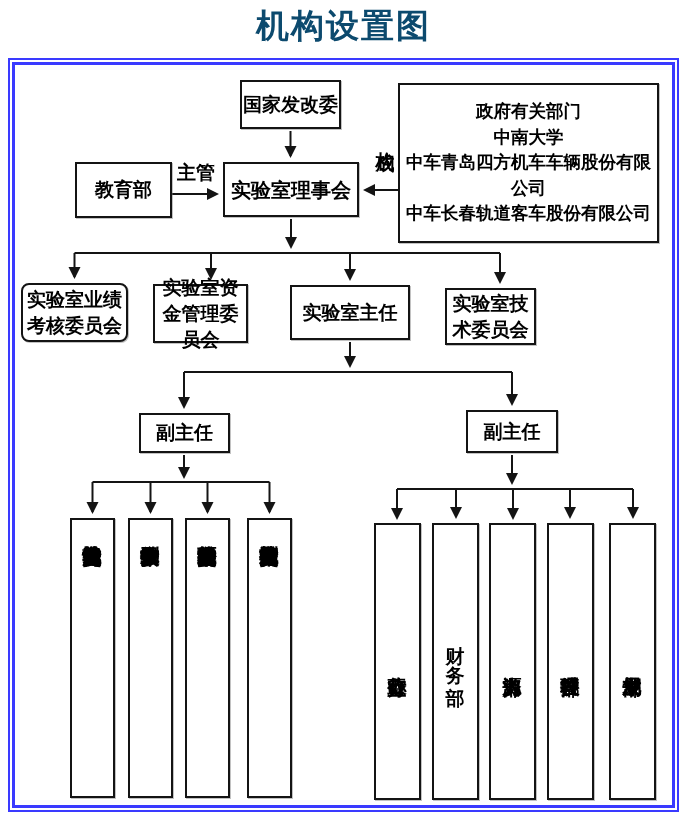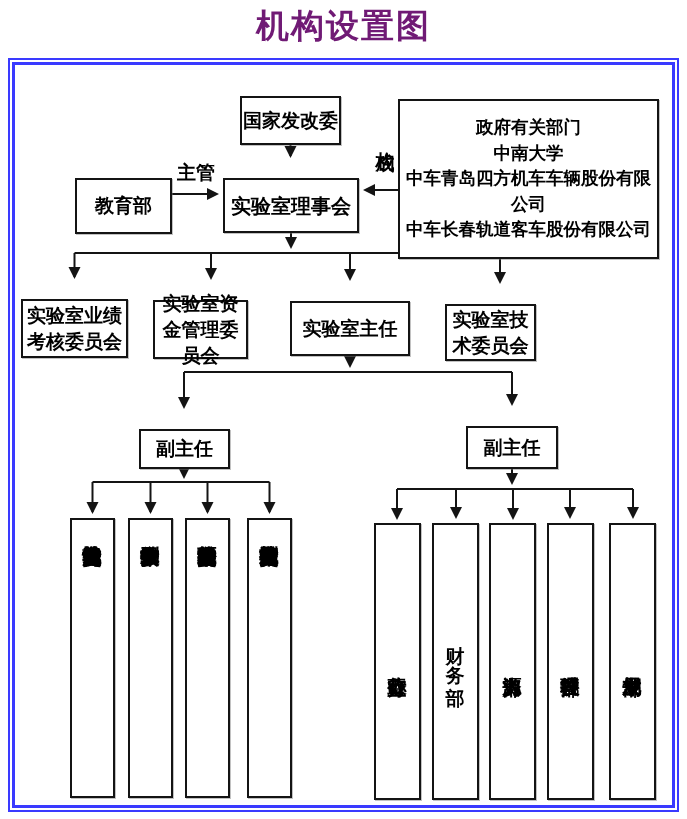--- a/index.html
+++ b/index.html
@@ -13,21 +13,21 @@
     overflow: hidden;
   }
   .title {
     position: absolute;
     left: 0; top: 4px;
     width: 100%;
     text-align: center;
     font-size: 33px;
     font-weight: 700;
     letter-spacing: 2px;
-    color: #701a75;
+    color: #0c4a6e;
   }
   
   .frame {
     position: absolute;
     left: 8px; top: 58px;
     width: 671px; height: 754px;
     border: 2px solid #3a3aff;
     z-index: 0;
   }
   .frame-inner {
@@ -47,42 +47,41 @@
     box-shadow: 1px 1px 0 rgba(120,120,120,0.45);
     display: flex;
     align-items: center;
     justify-content: center;
     text-align: center;
     font-weight: 700;
     color: #000000;
     font-size: 19px;
     line-height: 26px;
     z-index: 2;
-    margin-top: 16px;
   }
   .label {
     position: absolute;
     font-weight: 700;
     color: #000000;
     font-size: 19px;
     z-index: 2;
     background: transparent;
     font-family: Liberation Serif, serif;
   }
   .vlabel {
     writing-mode: vertical-rl;
     text-orientation: upright;
   }
   
   .b-ndrc     { left: 240px; top: 80px;  width: 101px; height: 49px; }
   .b-moe      { left: 75px;  top: 162px; width: 97px;  height: 56px; }
   .b-council  { left: 223px; top: 162px; width: 136px; height: 55px; font-size: 20px; }
   .b-members  { left: 398px; top: 83px;  width: 261px; height: 160px;
                 font-size: 17.5px; line-height: 25.5px; padding: 6px; }
-  .b-perf     { left: 21px;  top: 283px; width: 107px; height: 59px; padding: 4px 3px; }
+  .b-perf     { left: 21px;  top: 283px; width: 107px; height: 59px; padding: 4px 3px; border-radius: 8px; }
   .b-fund     { left: 153px; top: 284px; width: 95px; height: 59px; padding: 5px 3px; }
   .b-director { left: 290px; top: 285px; width: 120px; height: 55px; }
   .b-tech     { left: 445px; top: 288px; width: 91px; height: 57px; padding: 0 4px; }
   .b-dep-l    { left: 139px; top: 413px; width: 91px;  height: 40px; }
   .b-dep-r    { left: 466px; top: 410px; width: 92px;  height: 43px; }
   .lbl-compose   { left: 372px; top: 137px; height: 46px; }
   
   .vbox {
     position: absolute;
     top: 518px;

